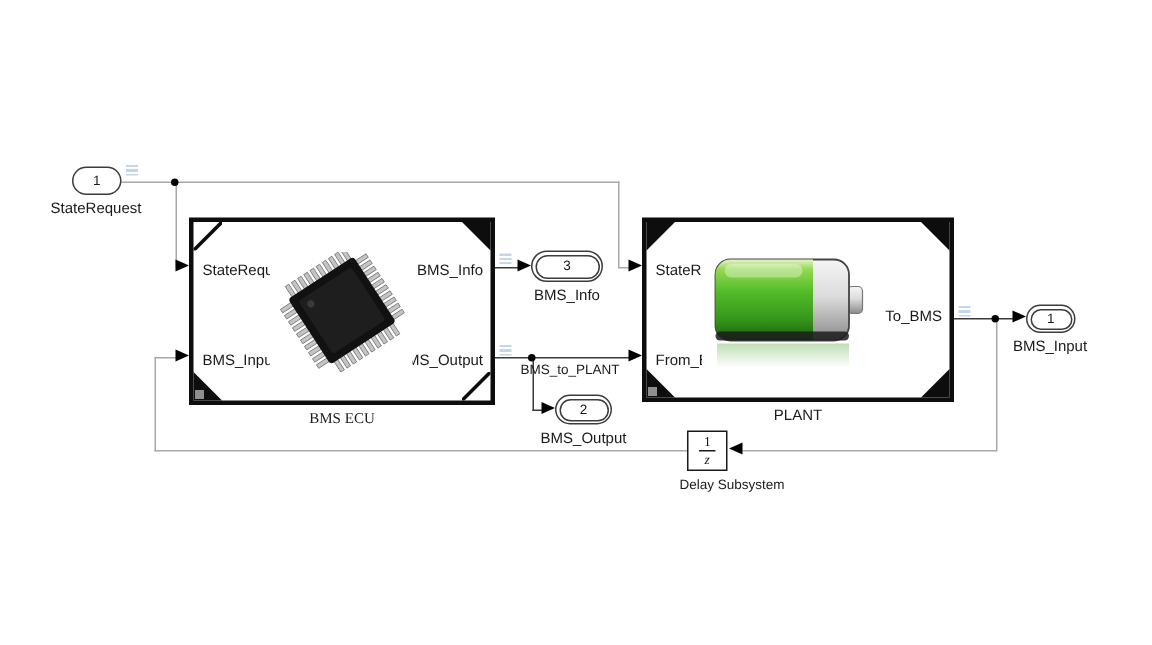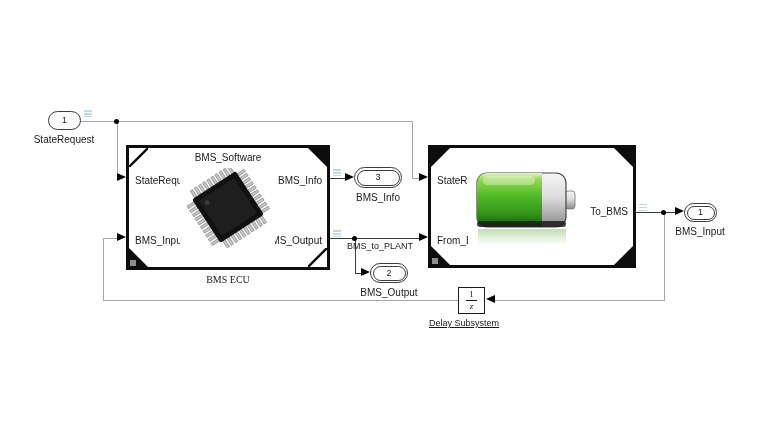--- a/index.html
+++ b/index.html
@@ -92,21 +92,20 @@
   <div class="block" style="left:126px;top:145px;width:204px;height:125px;">
     <svg class="c-diag c-tl-line" viewBox="0 0 19 19">
         <path d="M0,19 L19,0" stroke="#0d0d0d" stroke-width="2.4" fill="none"></path>
       </svg>
     <div class="corner c-tr"></div>
     <div class="corner c-bl"></div>
     <svg class="c-diag c-br-line" viewBox="0 0 19 19">
         <path d="M0,19 L19,0" stroke="#0d0d0d" stroke-width="2.4" fill="none"></path>
       </svg>
     <div class="gray-sq"></div>
-    <div class="block-title">BMS_Software</div>
     <div class="port-label left" style="top:27px;">StateRequest</div>
     <div class="port-label left" style="top:87px;">BMS_Input</div>
     <div class="port-label right" style="top:27px;">BMS_Info</div>
     <div class="port-label right" style="top:87px;">BMS_Output</div>
 
     <div class="imgbox" style="left:51px;top:20px;width:95px;height:80px;">
       <svg width="95" height="80" viewBox="0 0 95 80">
         <g id="chip-pins" transform="translate(48,39) rotate(-33)">
             <rect x="-23" y="-34" width="2.8" height="8.5" fill="#c4c4c4" stroke="#6d6d6d" stroke-width="0.5"></rect>
             <rect x="-23" y="25.5" width="2.8" height="8.5" fill="#c4c4c4" stroke="#6d6d6d" stroke-width="0.5"></rect>
@@ -192,20 +191,21 @@
         </defs>
         <rect x="97" y="25" width="10" height="18" rx="3" fill="url(#gSilver)" stroke="#777" stroke-width="0.8"></rect>
         <rect x="9" y="7" width="89" height="54" rx="10" fill="url(#gSilver)" stroke="#444" stroke-width="1.2"></rect>
         <path d="M19,7 h55 v54 h-55 a10,10 0 0 1 -10,-10 v-34 a10,10 0 0 1 10,-10 z" fill="url(#gGreen)"></path>
         <rect x="9" y="55" width="89" height="6" rx="3" fill="#1c1c1c" opacity="0.85"></rect>
         <rect x="15" y="10" width="52" height="9" rx="4.5" fill="#ffffff" opacity="0.35"></rect>
         <rect x="10" y="63" width="88" height="16" fill="url(#gRef)"></rect>
       </svg>
     </div>
   </div>
+  <div class="block-name" style="left:428px;top:272px;width:208px;">PLANT</div>
 
   <div class="ioport" style="left:354px;top:167px;width:48px;height:21px;">
     <div class="inner">
       <span class="pnum">3</span>
     </div>
   </div>
   <div class="iolabel" style="left:338px;top:192px;width:80px;">BMS_Info</div>
 
   <div class="ioport" style="left:370px;top:263px;width:38px;height:20px;">
     <div class="inner">
@@ -222,15 +222,15 @@
   <div class="iolabel" style="left:660px;top:226px;width:80px;">BMS_Input</div>
 
   <div class="siglabel" style="left:347px;top:241px;">BMS_to_PLANT</div>
 
   <div class="delay" style="left:458px;top:287px;width:27px;height:27px;">
     <div class="frac">
       <div class="num">1</div>
       <div class="den">z</div>
     </div>
   </div>
-  <div class="iolabel" style="left:414px;top:318px;width:100px;font-size:9px;text-decoration:underline;">Delay Subsystem</div>
+  <div class="iolabel" style="left:438px;top:318px;width:100px;font-size:9px;">Delay Subsystem</div>
 
 </div>
 
 </body></html>

